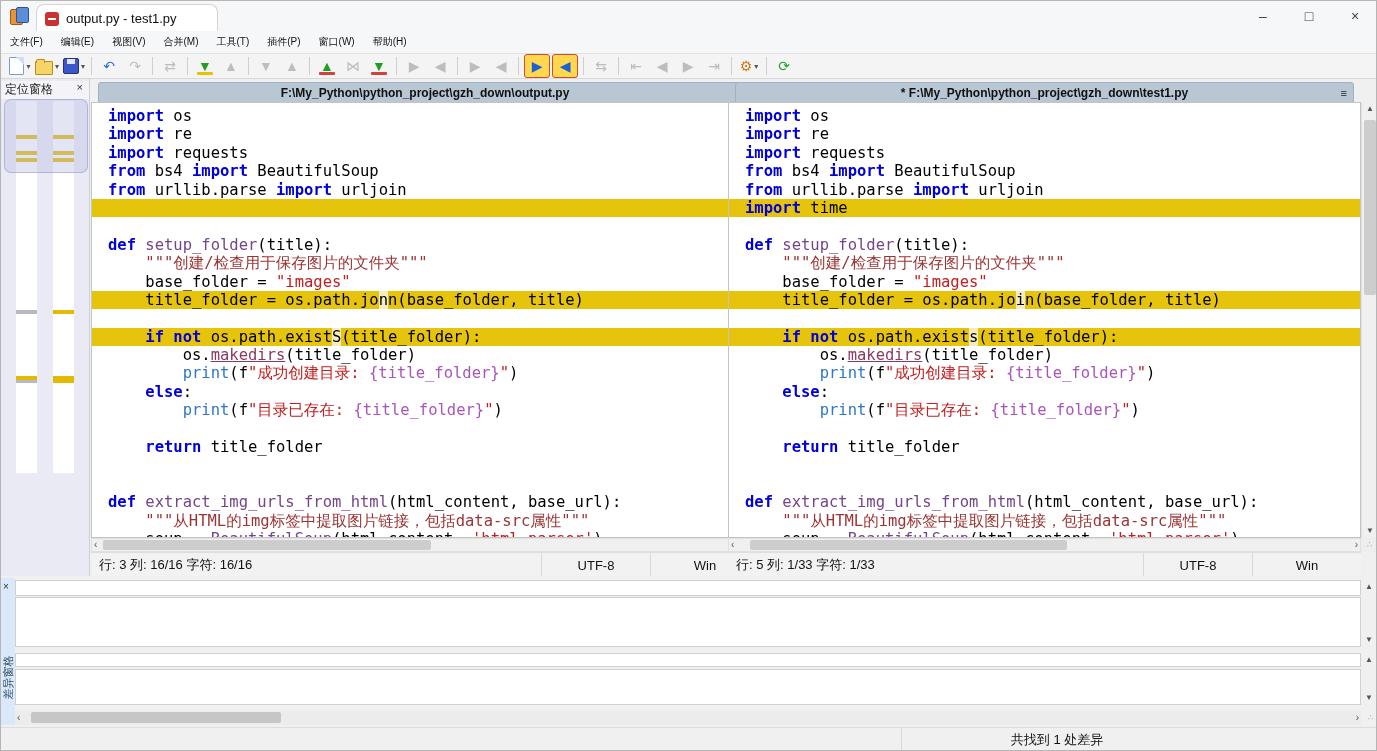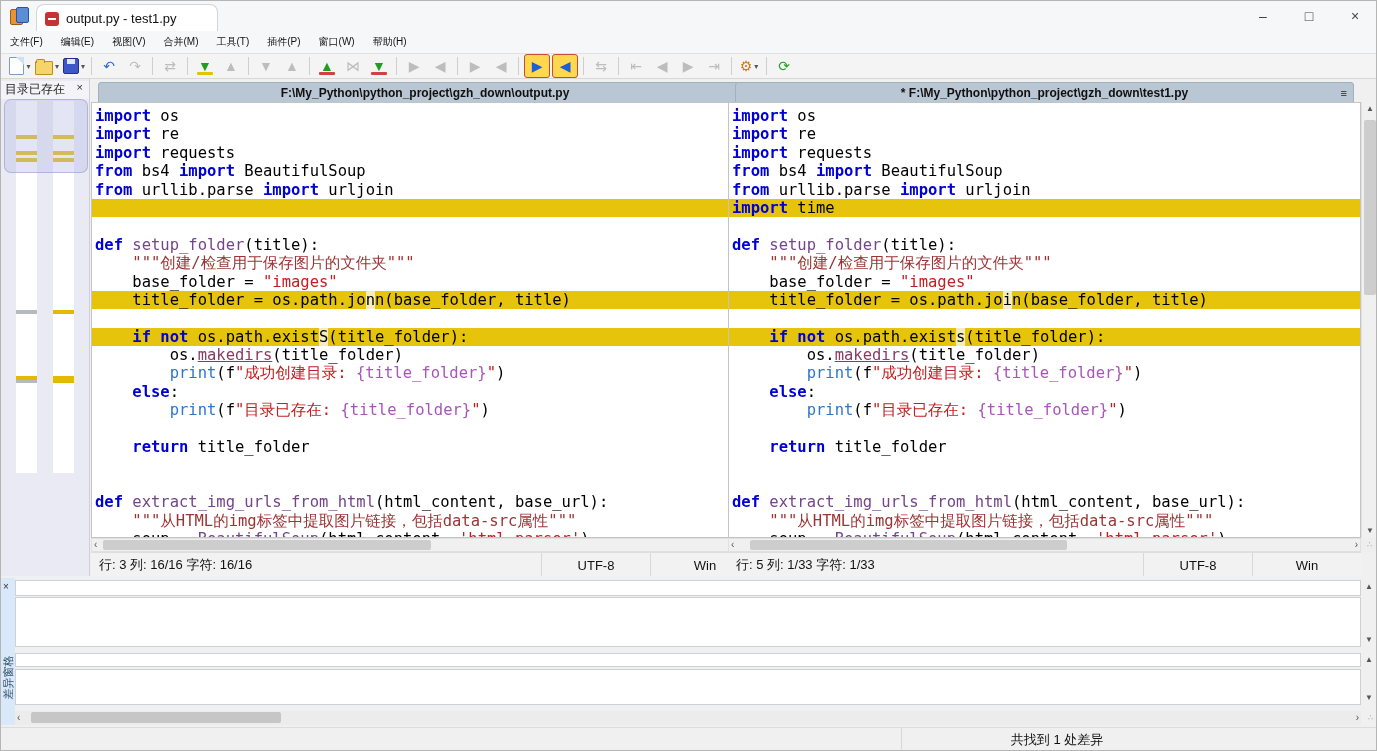--- a/index.html
+++ b/index.html
@@ -46,21 +46,21 @@
   .diff-mark{position:absolute;left:0;width:100%;}
   #locview{position:absolute;left:3px;top:20px;width:82px;height:72px;background:rgba(186,190,228,0.40);border:1px solid rgba(150,150,200,0.55);border-radius:7px;}
   
   .pane{position:absolute;top:0;height:497px;}
   #paneL{left:90px;width:668px;}
   #paneR{left:727px;width:633px;}
   .pane-hdr{position:absolute;left:7px;right:7px;top:3px;height:20px;background:#b9c6d3;border:1px solid #9fb0c0;border-radius:3px;
             display:flex;align-items:center;justify-content:center;font-size:12px;font-weight:bold;color:#101010;}
   .pane-hdr .hmenu{position:absolute;right:6px;font-size:11px;font-weight:bold;color:#222;}
   .code{position:absolute;left:0;top:23px;width:100%;height:436px;background:#fff;border:1px solid #c4c4c4;box-sizing:border-box;overflow:hidden;}
-  .cl{height:18.4px;white-space:pre;font-family:"DejaVu Sans Mono","Liberation Mono",monospace;font-size:15.5px;line-height:18.4px;padding-left:3px;}
+  .cl{height:18.4px;white-space:pre;font-family:"DejaVu Sans Mono","Liberation Mono",monospace;font-size:15.5px;line-height:18.4px;padding-left:16px;}
   .cl.diff,.cl.gap{background:#e7c40c;}
   .tk-kw{color:#0000d8;font-weight:bold;}
   .tk-pl{color:#000;}
   .tk-str{color:#c02020;}
   .tk-doc{color:#9b3434;}
   .tk-fn{color:#74458a;}
   .tk-call{color:#8b3a62;text-decoration:underline;}
   .tk-bi{color:#2e75cc;text-align:right;}
   .tk-fv{color:#a855b8;}
   .pale{background:#f5ecc0;}
@@ -221,21 +221,21 @@
       </div>
       <div class="tb-sep"></div>
       <div class="tb-btn">
         <span class="tb-g" style="color: rgb(34, 164, 40);">⟳</span>
       </div>
     </div>
 
   <div id="main">
 
     <div id="locpane">
-      <div id="lochdr">目录已存在</div>
+      <div id="lochdr">定位窗格</div>
       <span id="locclose">×</span>
       <div id="locstrips">
           <div class="strip" style="left: 15px;">
             <div class="diff-mark" style="top: 34px; height: 4px; background: rgb(227, 186, 0);"></div>
             <div class="diff-mark" style="top: 50px; height: 4px; background: rgb(227, 186, 0);"></div>
             <div class="diff-mark" style="top: 57px; height: 4px; background: rgb(227, 186, 0);"></div>
             <div class="diff-mark" style="top: 209px; height: 4px; background: rgb(182, 185, 190);"></div>
             <div class="diff-mark" style="top: 275px; height: 4px; background: rgb(227, 186, 0);"></div>
             <div class="diff-mark" style="top: 279px; height: 3px; background: rgb(182, 185, 190);"></div>
           </div>

